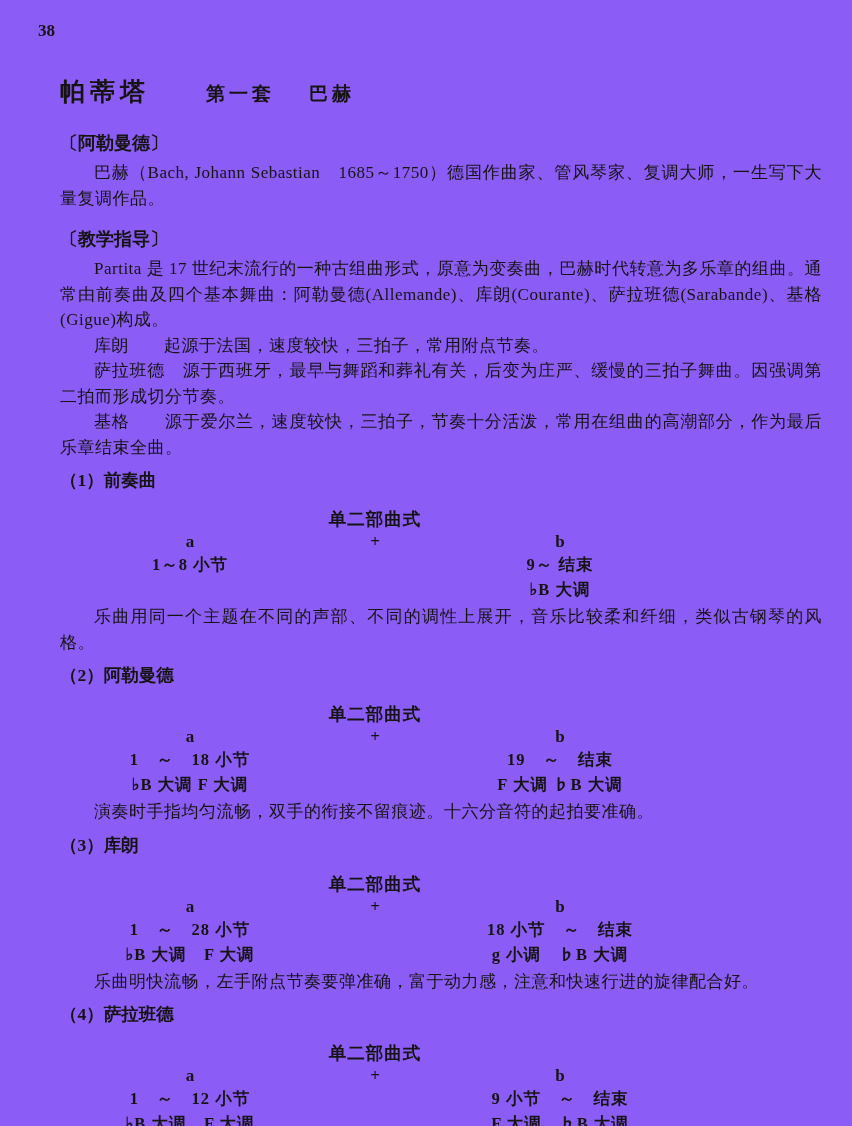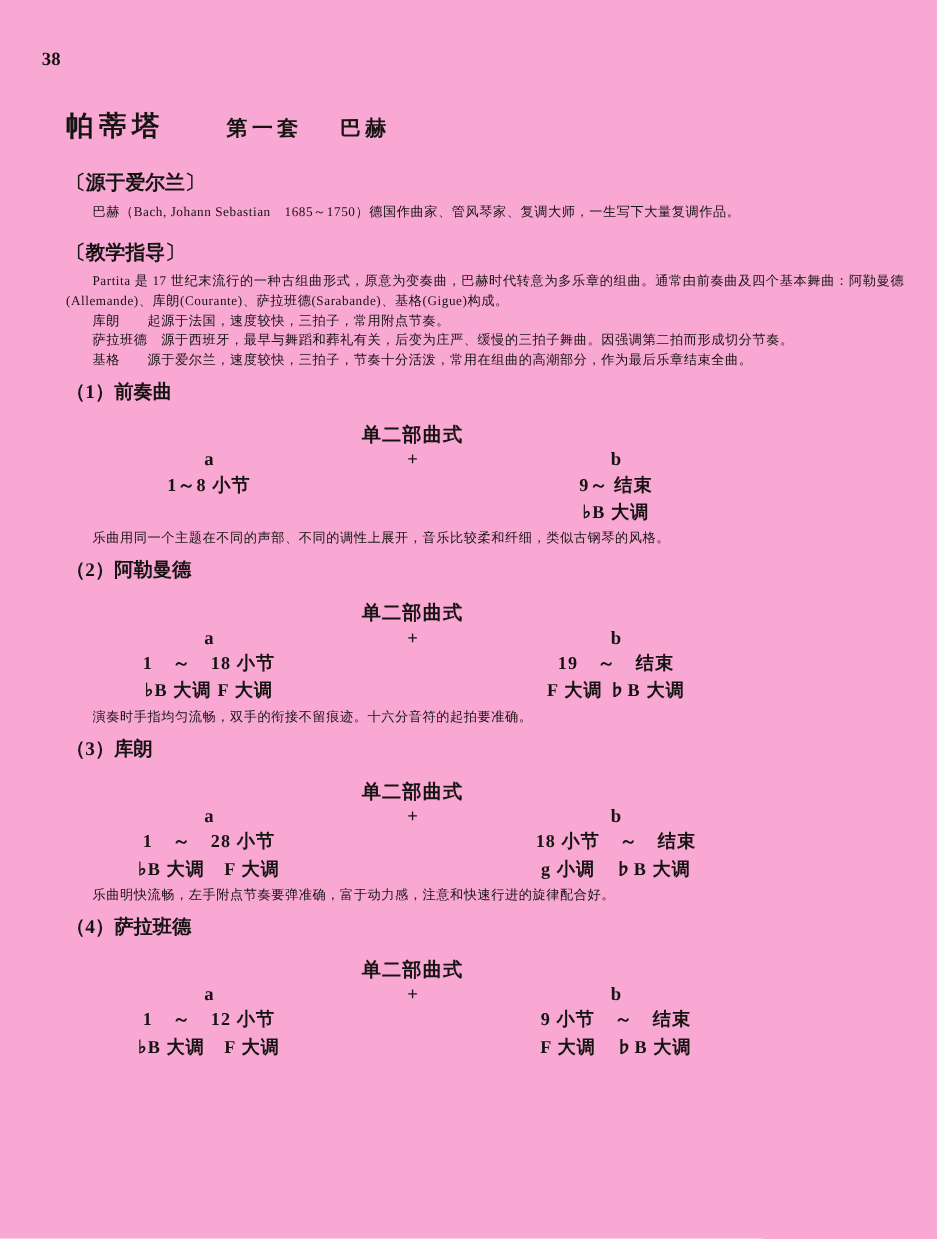--- a/index.html
+++ b/index.html
@@ -1,28 +1,28 @@
 <!DOCTYPE html>
 <html><head>
 <meta charset="utf-8">
 <style>
   html,body { margin:0; padding:0; }
   .page {
-    width:852px; height:1126px; background:#f9a8d4; color:#161412;
+    width:852px; height:1126px; background:#8b5cf6; color:#161412;
     font-family:"Liberation Serif", serif; overflow:hidden; position:relative;
-    box-sizing:border-box; padding:44px 30px 0 60px;
+    box-sizing:border-box; padding:21px 30px 0 60px;
   }
   .page-num { font-weight:bold; font-size:17px; margin-left:-22px; height:20px; }
   .title-row { margin-top:34px; margin-bottom:22px; height:34px; }
   .title-main { font-size:25px; font-weight:bold; letter-spacing:5px; }
   .title-suite { font-size:19px; font-weight:bold; margin-left:52px; letter-spacing:4px; }
   .title-comp { font-size:19px; font-weight:bold; margin-left:30px; letter-spacing:4px; }
   .sec-heading { font-size:18px; font-weight:bold; margin:16px 0 5px 0; }
   p.body {
-    font-size:12px; line-height:1.5; margin:0; text-align:justify;
+    font-size:17px; line-height:1.5; margin:0; text-align:justify;
     font-weight:500; letter-spacing:0.5px;
   }
   p.indent { text-indent:2em; }
   .mv-heading { font-size:17.5px; font-weight:bold; margin:8px 0 0 0; height:24px; }
   .form-title { width:630px; text-align:center; font-size:17.5px; font-weight:bold; margin-top:15px; height:24px; letter-spacing:1px; }
   .dgrid { position:relative; height:72px; margin-top:1px; }
   .dcol { position:absolute; top:0; text-align:center; }
   .col-a   { left:0;     width:260px; }
   .col-plus{ left:255px; width:120px; }
   .col-b   { left:360px; width:280px; }
@@ -37,21 +37,21 @@
 <div class="page">
 
   <div class="page-num">38</div>
 
   <div class="title-row">
     <span class="title-main">帕蒂塔</span>
     <span class="title-suite">第一套</span>
     <span class="title-comp">巴赫</span>
   </div>
 
-  <div class="sec-heading">〔源于爱尔兰〕</div>
+  <div class="sec-heading">〔阿勒曼德〕</div>
   <p class="body indent">巴赫（Bach, Johann Sebastian　1685～1750）德国作曲家、管风琴家、复调大师，一生写下大量复调作品。</p>
 
   <div class="sec-heading">〔教学指导〕</div>
   <p class="body indent">Partita 是 17 世纪末流行的一种古组曲形式，原意为变奏曲，巴赫时代转意为多乐章的组曲。通常由前奏曲及四个基本舞曲：阿勒曼德(Allemande)、库朗(Courante)、萨拉班德(Sarabande)、基格(Gigue)构成。</p>
   <p class="body indent">库朗　　起源于法国，速度较快，三拍子，常用附点节奏。</p>
   <p class="body indent">萨拉班德　源于西班牙，最早与舞蹈和葬礼有关，后变为庄严、缓慢的三拍子舞曲。因强调第二拍而形成切分节奏。</p>
   <p class="body indent">基格　　源于爱尔兰，速度较快，三拍子，节奏十分活泼，常用在组曲的高潮部分，作为最后乐章结束全曲。</p>
 
   <section>
     <h3 class="mv-heading">（1）前奏曲</h3>

